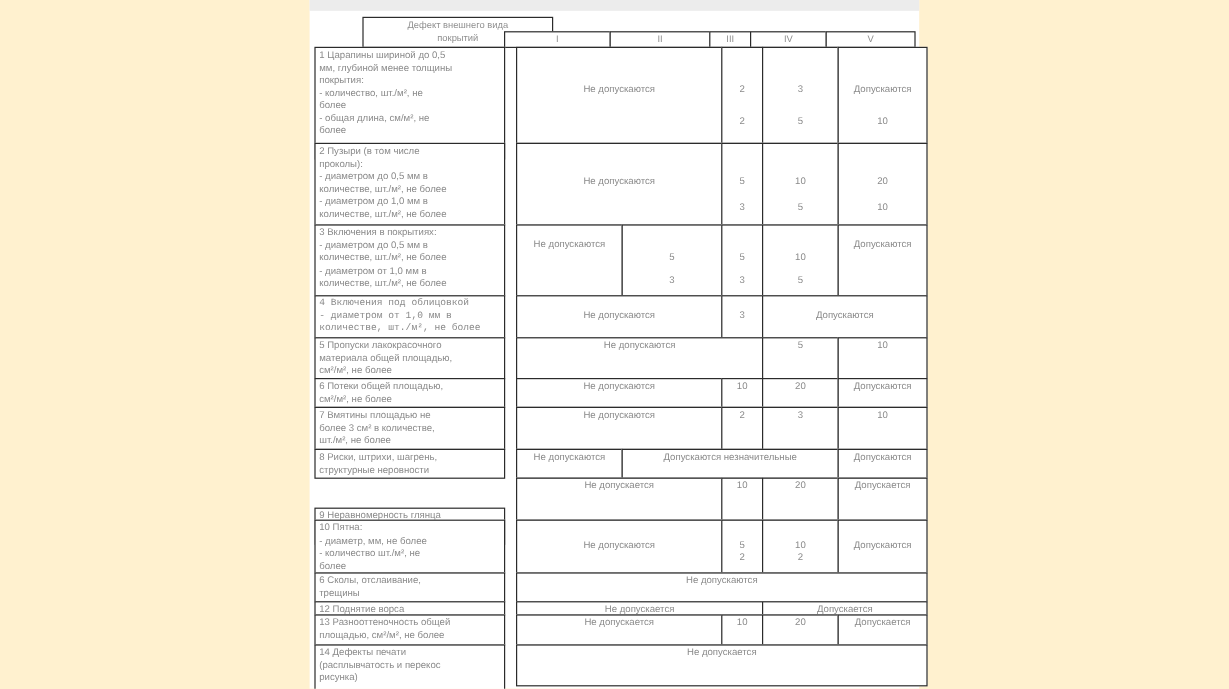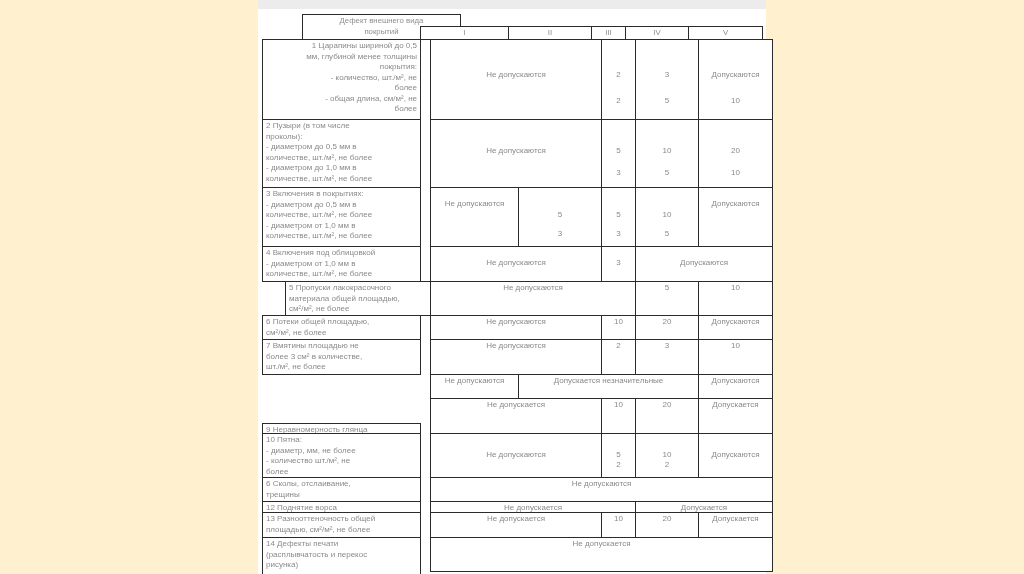--- a/index.html
+++ b/index.html
@@ -50,21 +50,21 @@
       </div>
       <div class="cell hdr" style="left: 329px; width: 35px; top: 12px; height: 14px;">
         <span class="ln">III</span>
       </div>
       <div class="cell hdr" style="left: 363px; width: 64px; top: 12px; height: 14px;">
         <span class="ln">IV</span>
       </div>
       <div class="cell hdr" style="left: 426px; width: 75px; top: 12px; height: 14px;">
         <span class="ln">V</span>
       </div>
-      <div class="cell " style="left: 0px; width: 159px; top: 25px; height: 94px; text-align: right;">
+      <div class="cell " style="left: 0px; width: 159px; top: 25px; height: 94px;">
         <span class="ln">1 Царапины шириной до 0,5</span>
         <span class="ln">мм, глубиной менее толщины</span>
         <span class="ln">покрытия:</span>
         <span class="ln">- количество, шт./м², не</span>
         <span class="ln">более</span>
         <span class="ln">- общая длина, см/м², не</span>
         <span class="ln">более</span>
       </div>
       <div class="cell center" style="left: 158px; width: 172px; top: 25px; height: 81px;">
         <span class="ln vals" style="top: 30px;">Не допускаются</span>
@@ -122,35 +122,35 @@
         <span class="ln vals" style="top: 22px;">5</span>
         <span class="ln vals" style="top: 41px;">3</span>
       </div>
       <div class="cell center" style="left: 363px; width: 64px; top: 173px; height: 60px;">
         <span class="ln vals" style="top: 22px;">10</span>
         <span class="ln vals" style="top: 41px;">5</span>
       </div>
       <div class="cell center" style="left: 426px; width: 75px; top: 173px; height: 60px;">
         <span class="ln vals" style="top: 11px;">Допускаются</span>
       </div>
-      <div class="cell " style="left: 0px; width: 159px; top: 232px; height: 36px;">
+      <div class="cell " style="left: 0px; width: 159px; top: 232px; height: 36px; font-family: Liberation Mono, monospace;">
         <span class="ln">4 Включения под облицовкой</span>
         <span class="ln">- диаметром от 1,0 мм в</span>
         <span class="ln">количестве, шт./м², не более</span>
       </div>
       <div class="cell center" style="left: 158px; width: 172px; top: 232px; height: 36px;">
         <span class="ln vals" style="top: 11px;">Не допускаются</span>
       </div>
       <div class="cell center" style="left: 329px; width: 35px; top: 232px; height: 36px;">
         <span class="ln vals" style="top: 11px;">3</span>
       </div>
       <div class="cell center" style="left: 363px; width: 138px; top: 232px; height: 36px;">
         <span class="ln vals" style="top: 11px;">Допускаются</span>
       </div>
-      <div class="cell " style="left: 0px; width: 159px; top: 267px; height: 35px; margin-left: 23px;">
+      <div class="cell " style="left: 0px; width: 159px; top: 267px; height: 35px;">
         <span class="ln">5 Пропуски лакокрасочного</span>
         <span class="ln">материала общей площадью,</span>
         <span class="ln">см²/м², не более</span>
       </div>
       <div class="cell center" style="left: 158px; width: 206px; top: 267px; height: 35px;">
         <span class="ln vals" style="top: 1px;">Не допускаются</span>
       </div>
       <div class="cell center" style="left: 363px; width: 64px; top: 267px; height: 35px;">
         <span class="ln vals" style="top: 1px;">5</span>
       </div>
@@ -183,25 +183,29 @@
       </div>
       <div class="cell center" style="left: 329px; width: 35px; top: 325px; height: 36px;">
         <span class="ln vals" style="top: 1px;">2</span>
       </div>
       <div class="cell center" style="left: 363px; width: 64px; top: 325px; height: 36px;">
         <span class="ln vals" style="top: 1px;">3</span>
       </div>
       <div class="cell center" style="left: 426px; width: 75px; top: 325px; height: 36px;">
         <span class="ln vals" style="top: 1px;">10</span>
       </div>
+      <div class="cell " style="left: 0px; width: 159px; top: 360px; height: 25px;">
+        <span class="ln">8 Риски, штрихи, шагрень,</span>
+        <span class="ln">структурные неровности</span>
+      </div>
       <div class="cell center" style="left: 158px; width: 89px; top: 360px; height: 25px;">
         <span class="ln vals" style="top: 1px;">Не допускаются</span>
       </div>
       <div class="cell center" style="left: 246px; width: 181px; top: 360px; height: 25px;">
-        <span class="ln vals" style="top: 1px;">Допускается незначительные</span>
+        <span class="ln vals" style="top: 1px;">Допускаются незначительные</span>
       </div>
       <div class="cell center" style="left: 426px; width: 75px; top: 360px; height: 25px;">
         <span class="ln vals" style="top: 1px;">Допускаются</span>
       </div>
       <div class="cell " style="left: 0px; width: 159px; top: 384px; height: 31px; margin-top: 25px;">
         <span class="ln">9 Неравномерность глянца</span>
         <span class="ln">или матовости общей</span>
         <span class="ln">площадью, см²/м², не более</span>
       </div>
       <div class="cell center" style="left: 158px; width: 172px; top: 384px; height: 36px;">

